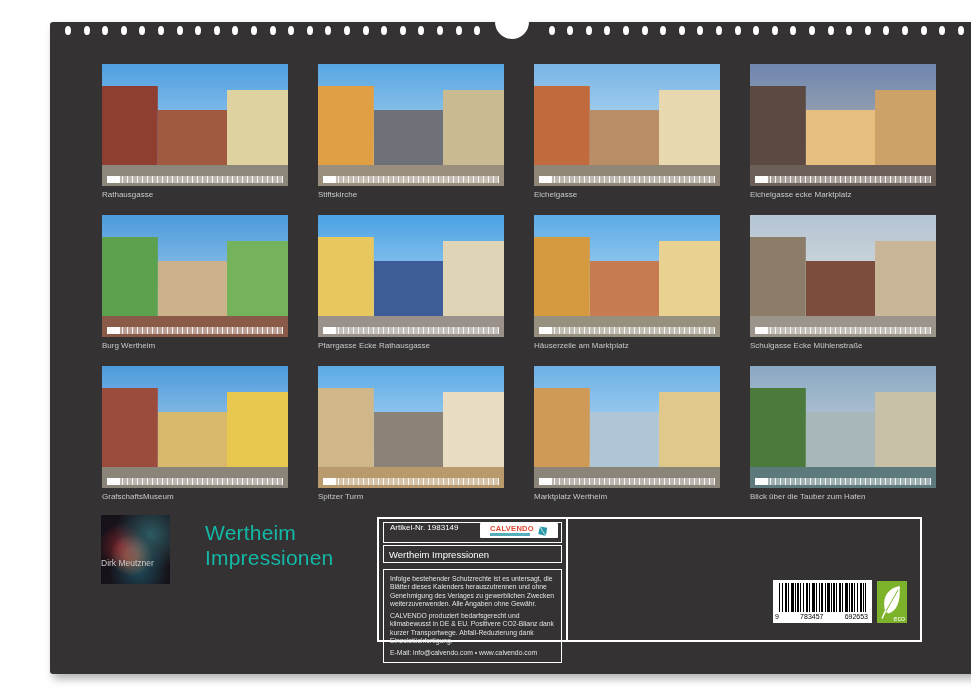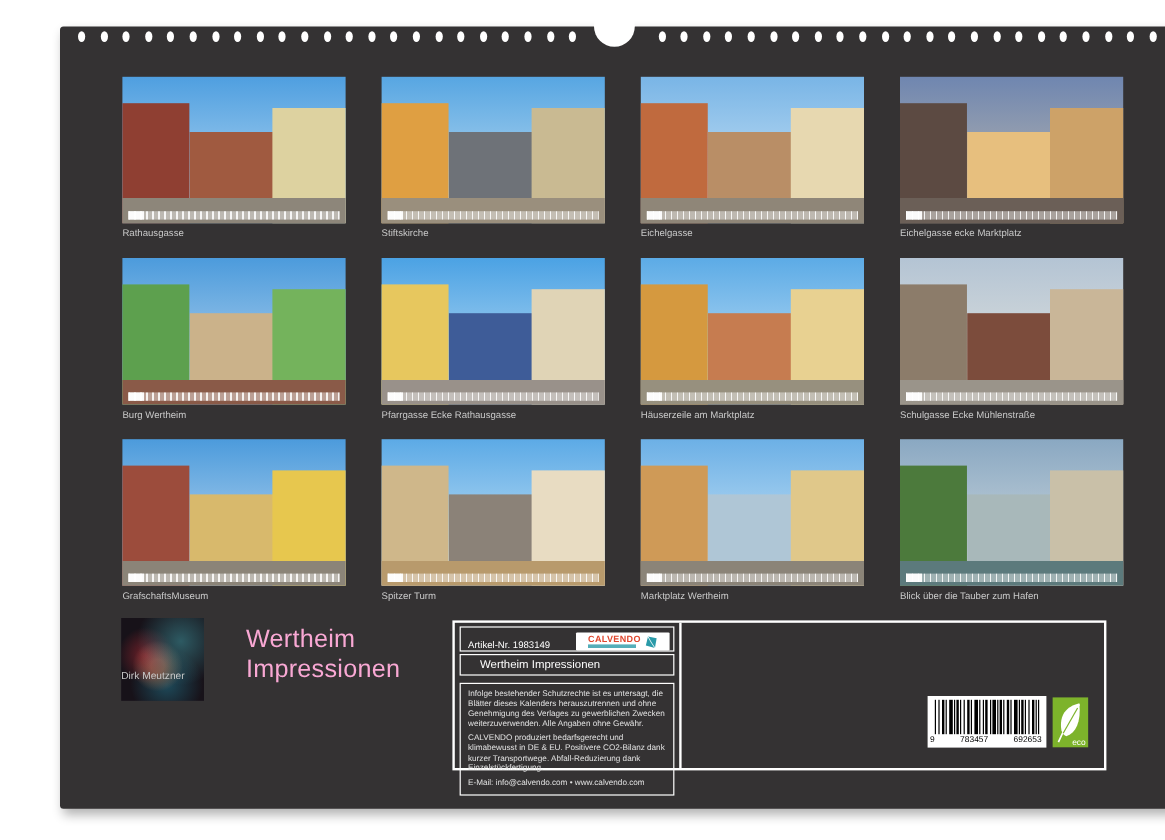--- a/index.html
+++ b/index.html
@@ -59,46 +59,46 @@
     position:absolute; left:51px; top:493px; width:69px; height:69px;
     background:
       radial-gradient(circle at 72% 28%, rgba(64,150,160,.55), rgba(64,150,160,0) 52%),
       radial-gradient(circle at 30% 45%, rgba(190,45,55,.55), rgba(190,45,55,0) 38%),
       radial-gradient(circle at 44% 58%, #7a5a48 10%, rgba(122,90,72,0) 38%),
       radial-gradient(circle at 55% 80%, rgba(40,160,190,.4), rgba(40,160,190,0) 45%),
       #171219;
   }
   .author-name { position:absolute; left:51px; top:536px; font-size:8.5px; color:#c9c9c9; }
   .big-title {
-    position:absolute; left:155px; top:498px; color:#f9a8d4;
+    position:absolute; left:155px; top:498px; color:#14b8a6;
     font-size:21px; line-height:25px; letter-spacing:.2px;
   }
 
   
   .info-box {
     position:absolute; left:327px; top:495px; width:545px; height:125px;
     border:2px solid #ffffff; display:flex; color:#fff;
   }
   .col1 { width:189px; border-right:2px solid #fff; padding:3px 4px 4px 4px; display:flex; flex-direction:column; }
   .row-a {
     border:1.5px solid #fff; height:21px; flex:none;
-    display:flex; align-items:flex-end; justify-content:space-between;
+    display:flex; align-items:flex-start; justify-content:space-between;
     padding:0 3px 0 6px; margin-bottom:2px;
   }
   .artikel-label { font-size:8px; }
   .calvendo-logo {
     width:78px; height:15px; background:#fff; border-radius:1px;
     display:flex; align-items:center; justify-content:center; gap:3px;
   }
   .calvendo-wordmark { display:flex; flex-direction:column; align-items:flex-start; }
   .calvendo-text { color:#e0472e; font-weight:bold; font-size:7.5px; line-height:7px; letter-spacing:.3px; }
   .calvendo-tagline-bar { width:40px; height:3px; margin-top:1px; background:#2a9aa8; opacity:.8; }
   .row-b {
     border:1.5px solid #fff; height:18px; flex:none;
-    display:flex; align-items:center; padding-left:16px;
+    display:flex; align-items:center; padding-left:5px;
     font-size:9.5px; margin-bottom:6px;
   }
   .row-c {
     border:1.5px solid #fff; flex:1; padding:5px 6px 4px 6px;
     font-size:6.8px; line-height:8.3px; color:#e2e2e2;
     display:flex; flex-direction:column;
   }
   .row-c p + p { margin-top:4px; }
   .email-line { margin-top:auto; padding-top:4px; }
 

